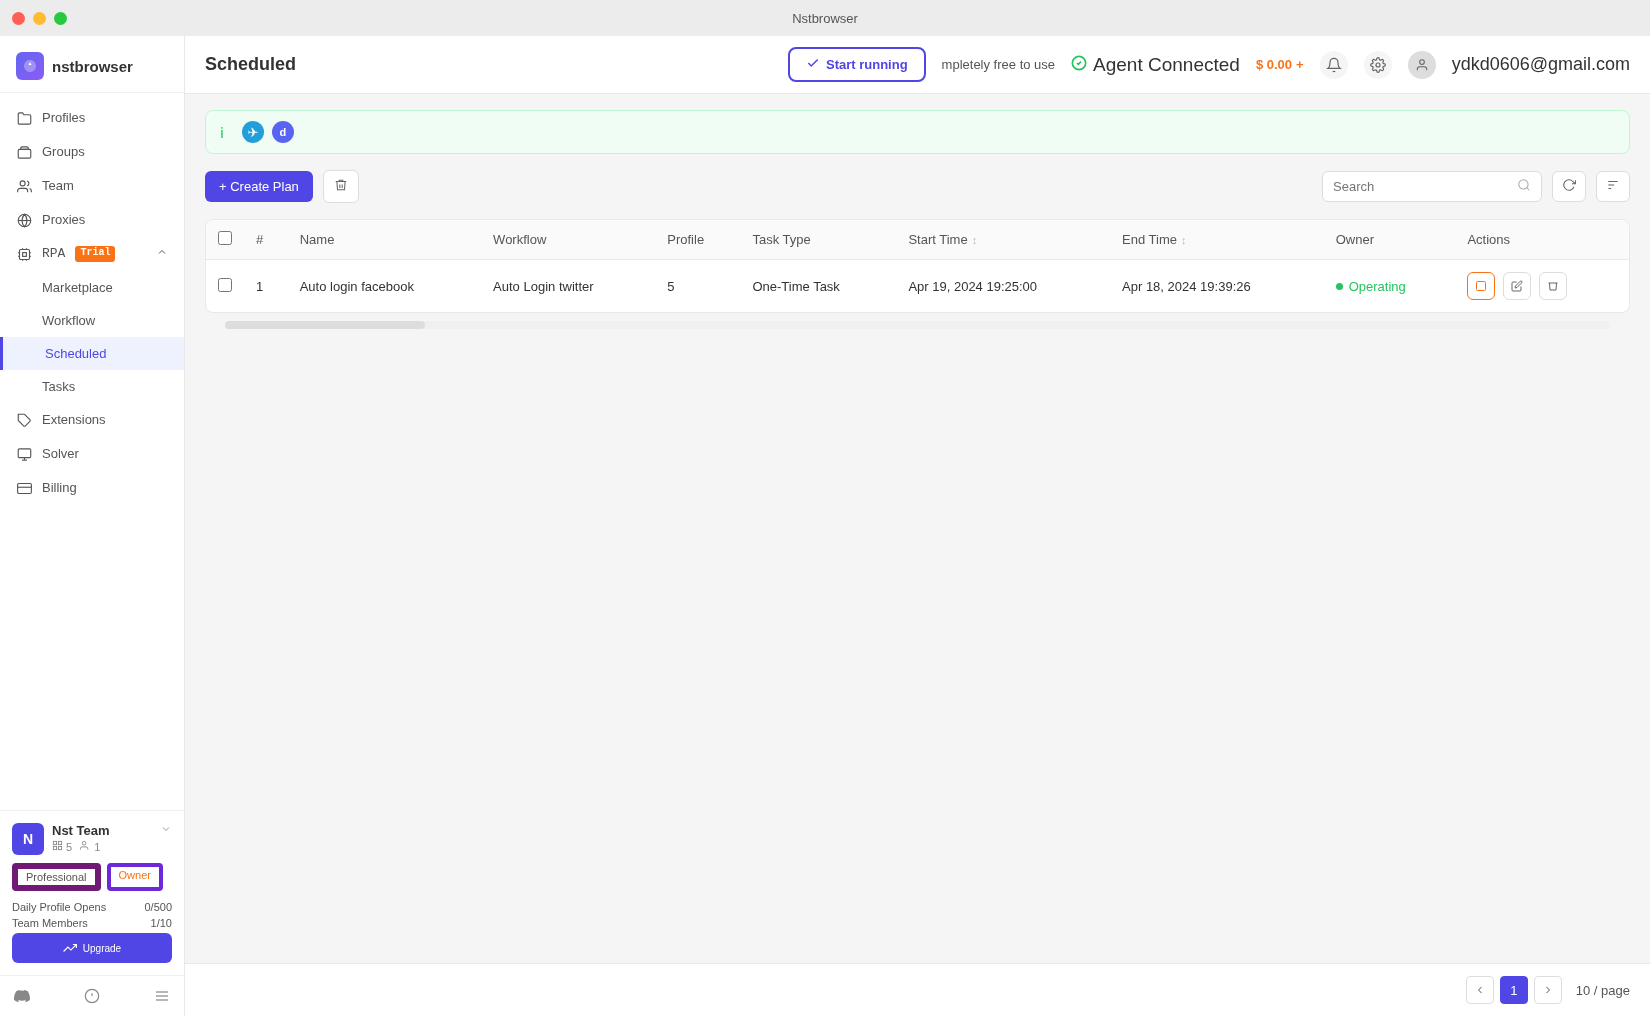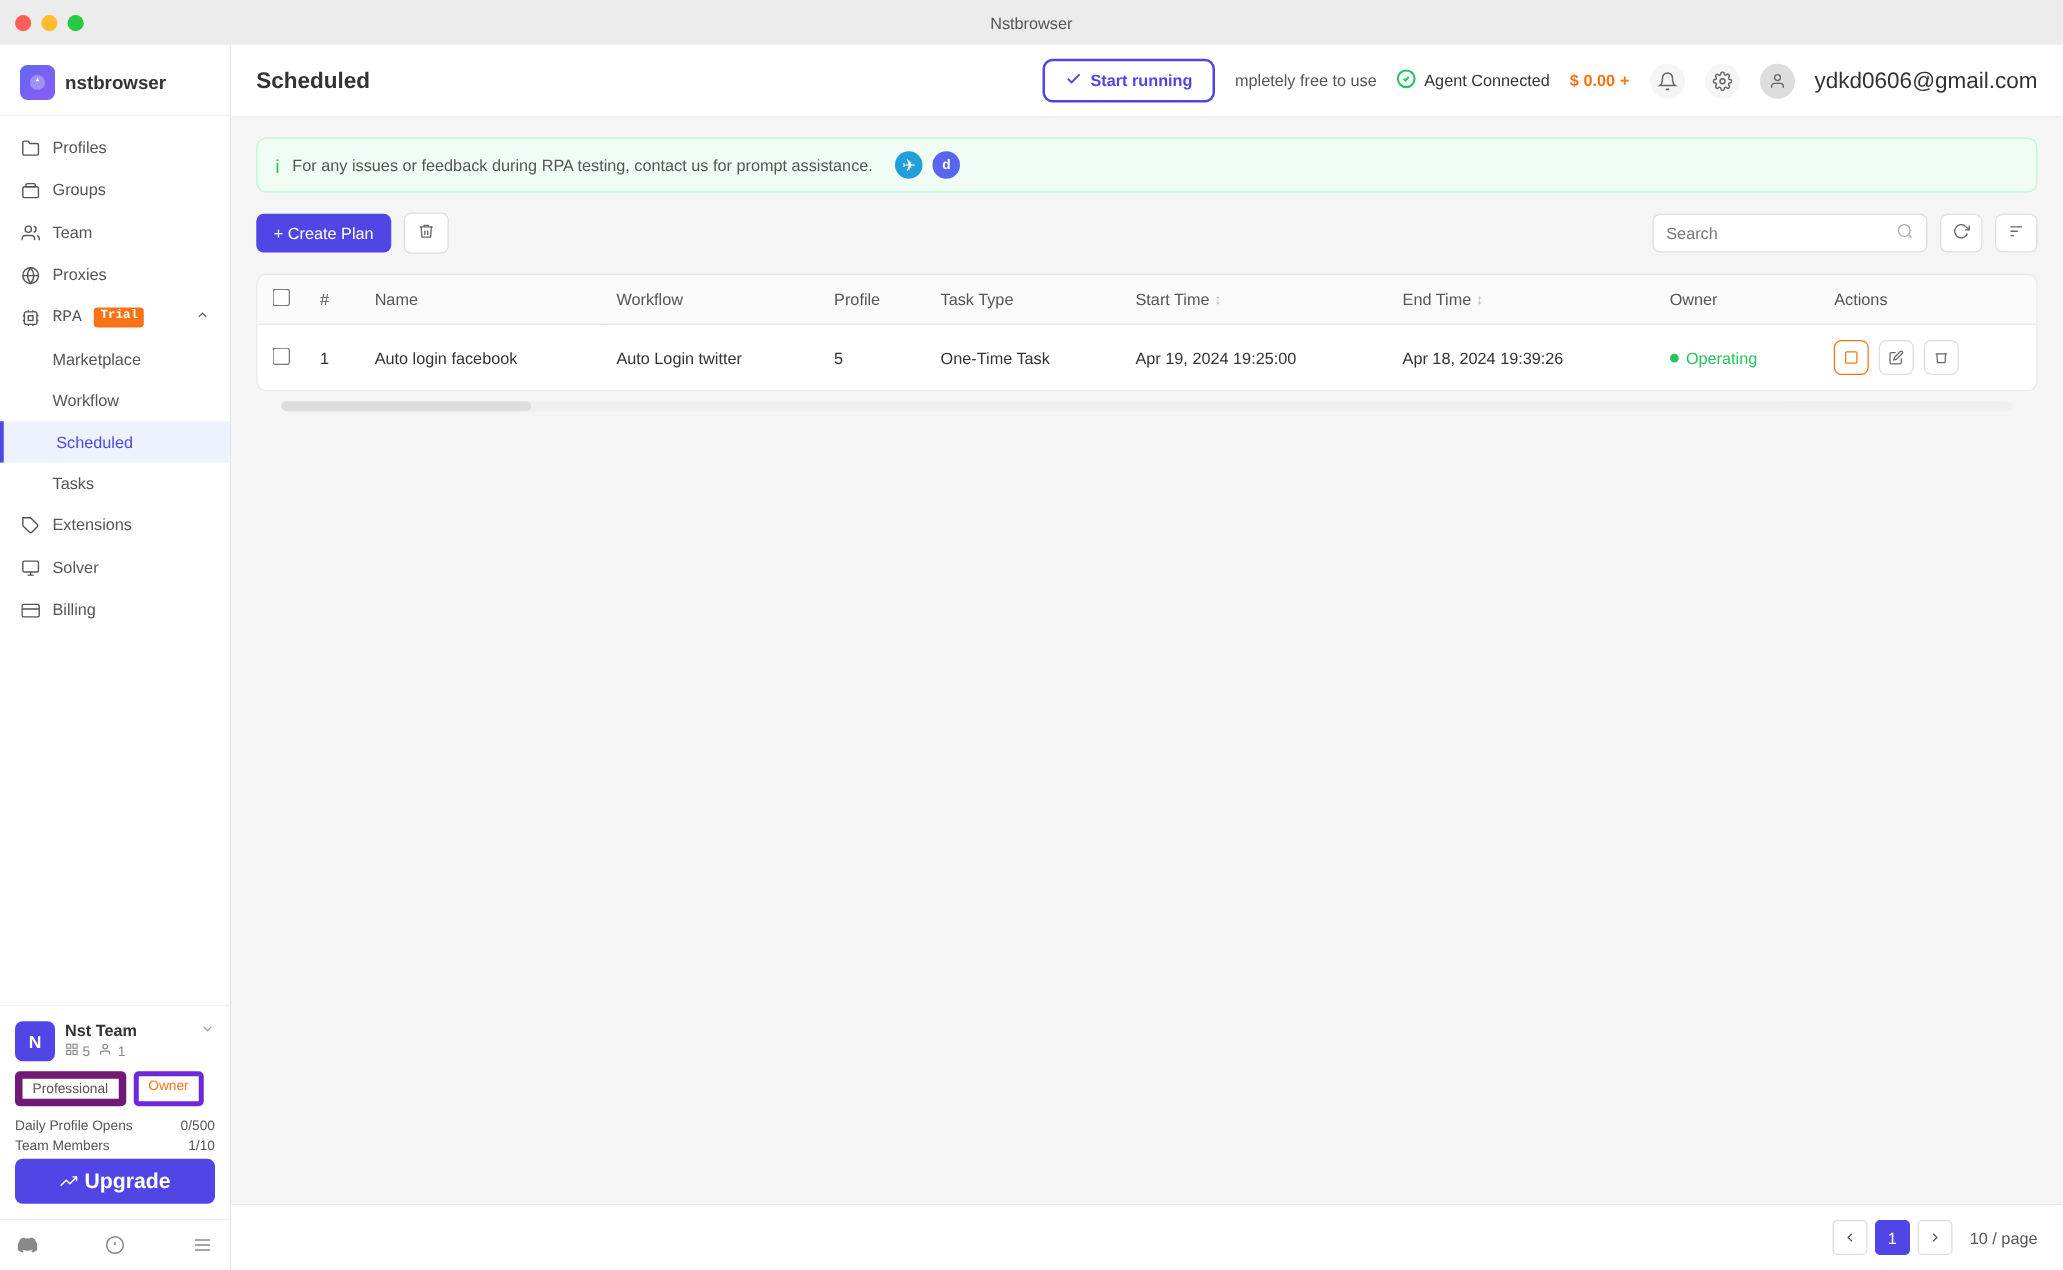--- a/index.html
+++ b/index.html
@@ -65,21 +65,21 @@
     .team-card { display: flex; align-items: flex-start; gap: 8px; margin-bottom: 8px; }
     .team-avatar { width: 32px; height: 32px; background: #4f46e5; color: white; border-radius: 6px; display: flex; align-items: center; justify-content: center; font-weight: 700; font-size: 14px; flex-shrink: 0; }
     .team-info { flex: 1; }
     .team-name { font-weight: 600; font-size: 13px; }
     .team-meta { display: flex; gap: 8px; font-size: 11px; color: #888; margin-top: 2px; }
     .team-chevron { color: #999; font-size: 11px; }
     .badges { display: flex; gap: 6px; margin-bottom: 10px; }
     .badge-professional { border: 6px solid #701a75; color: #555; font-size: 11px; padding: 2px 8px; border-radius: 4px; }
     .badge-owner { border: 4px solid #6d28d9; color: #f97316; font-size: 11px; padding: 2px 8px; border-radius: 4px; }
     .stat-row { display: flex; justify-content: space-between; font-size: 11px; color: #555; margin-bottom: 4px; }
-    .upgrade-btn { width: 100%; background: #4f46e5; color: white; border: none; border-radius: 6px; padding: 8px; font-size: 17px; cursor: pointer; display: flex; align-items: center; justify-content: center; gap: 6px; margin-top: 0; font-weight: 700; }
+    .upgrade-btn { width: 100%; background: #4f46e5; color: white; border: none; border-radius: 6px; padding: 8px; font-size: 10px; cursor: pointer; display: flex; align-items: center; justify-content: center; gap: 6px; margin-top: 0; font-weight: 400; }
 
     
     .sidebar-footer { display: flex; justify-content: space-between; align-items: center; padding: 10px 12px; border-top: 1px solid #f0f0f0; }
     .sidebar-footer-icon { width: 20px; height: 20px; color: #888; display: flex; align-items: center; justify-content: center; cursor: pointer; }
 
     
     .main { flex: 1; display: flex; flex-direction: column; overflow: hidden; }
 
     
     .top-header {
@@ -99,21 +99,21 @@
       padding: 7px 16px;
       border-radius: 8px;
       font-size: 13px;
       font-weight: 600;
       cursor: pointer;
       display: flex;
       align-items: center;
       gap: 6px;
     }
     .free-text { color: #555; font-size: 13px; }
-    .agent-connected { display: flex; align-items: center; gap: 6px; font-size: 13px; color: #333; }
+    .agent-connected { display: flex; align-items: center; gap: 6px; font-size: 19px; color: #333; }
     .price-tag { color: #f97316; font-size: 13px; font-weight: 600; display: flex; align-items: center; gap: 4px; }
     .header-icon { width: 28px; height: 28px; border-radius: 50%; background: #f5f5f5; display: flex; align-items: center; justify-content: center; cursor: pointer; color: #666; font-size: 14px; }
     .user-avatar { width: 28px; height: 28px; border-radius: 50%; background: #ddd; display: flex; align-items: center; justify-content: center; color: #666; font-size: 12px; }
     .user-email { font-size: 18px; color: #333; }
 
     
     .content { flex: 1; padding: 16px 20px; overflow-y: auto; }
 
     
     .notice-bar {
@@ -474,21 +474,20 @@
             <circle cx="12" cy="7" r="4"></circle>
           </svg>
       </div>
       <span class="user-email">ydkd0606@gmail.com</span>
     </header>
 
     <div class="content">
 
       <div class="notice-bar">
         <span class="notice-icon">ℹ</span>
-        <span>For any issues or feedback during RPA testing, contact us for prompt assistance.</span>
         <div class="notice-links">
           <span class="notice-link telegram-link">✈</span>
           <span class="notice-link discord-link" style="font-size:11px; font-weight:700;">d</span>
         </div>
       </div>
 
       <div class="toolbar">
         <button class="create-plan-btn">+ Create Plan</button>
         <button class="delete-btn">
           <svg width="14" height="14" viewBox="0 0 24 24" fill="none" stroke="currentColor" stroke-width="1.8">

